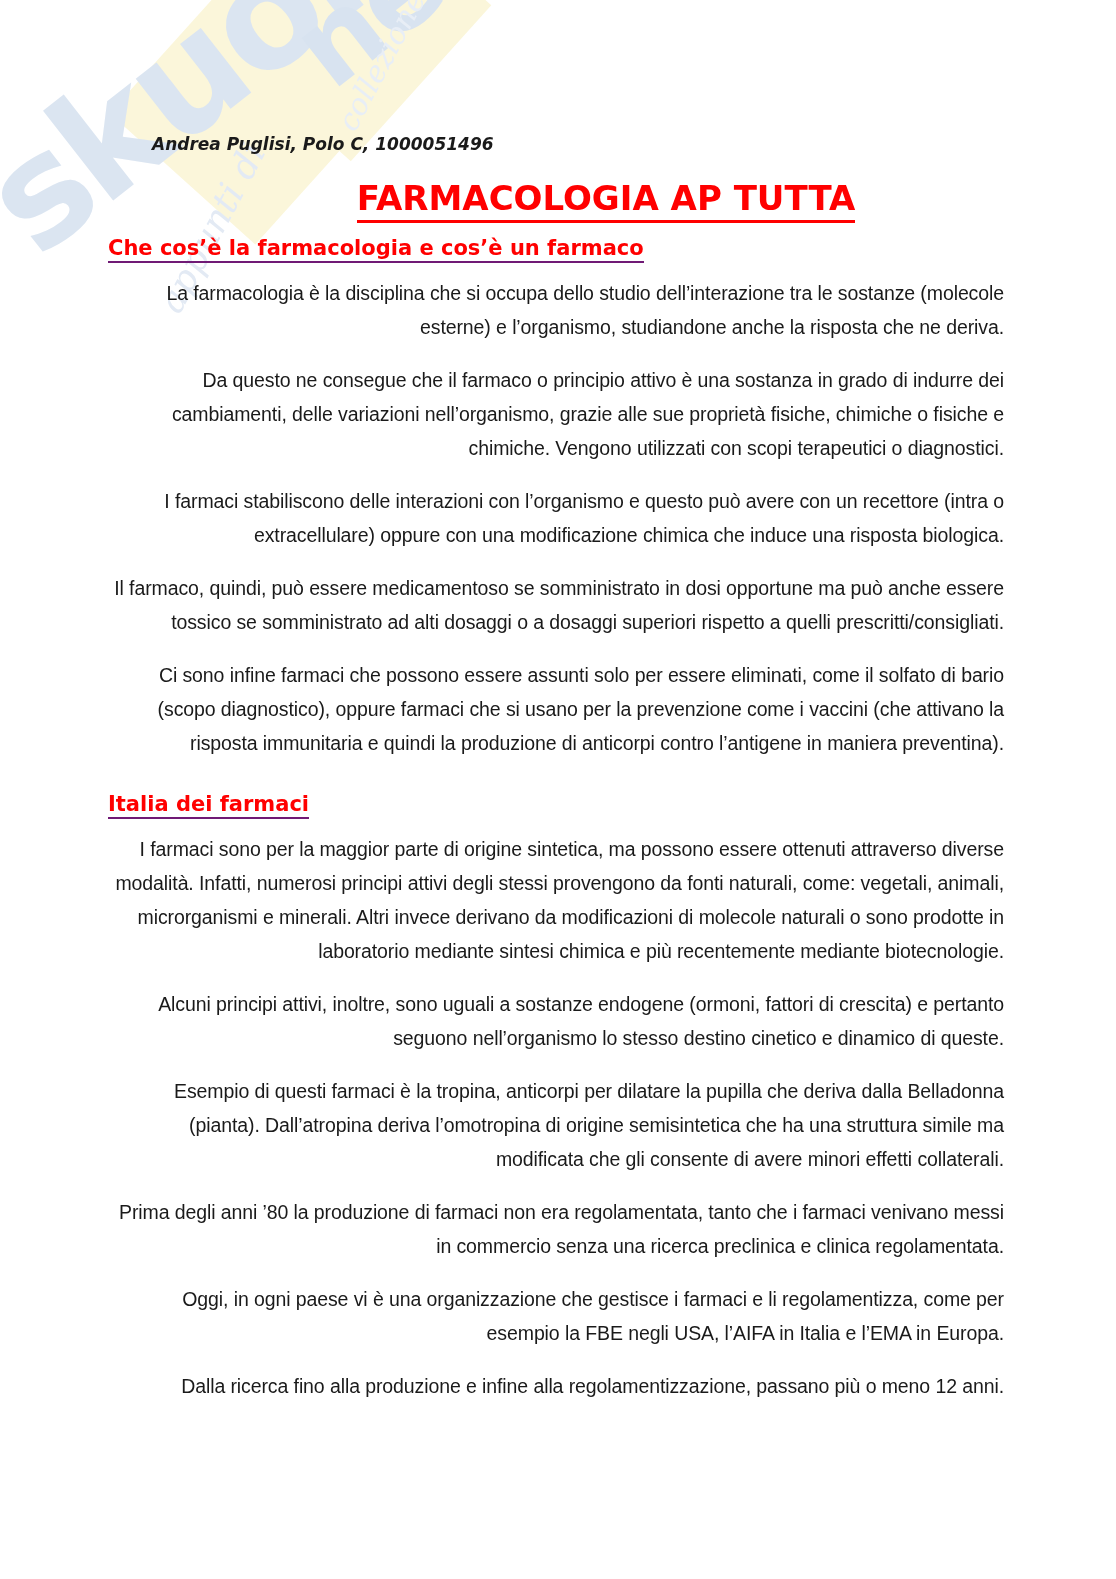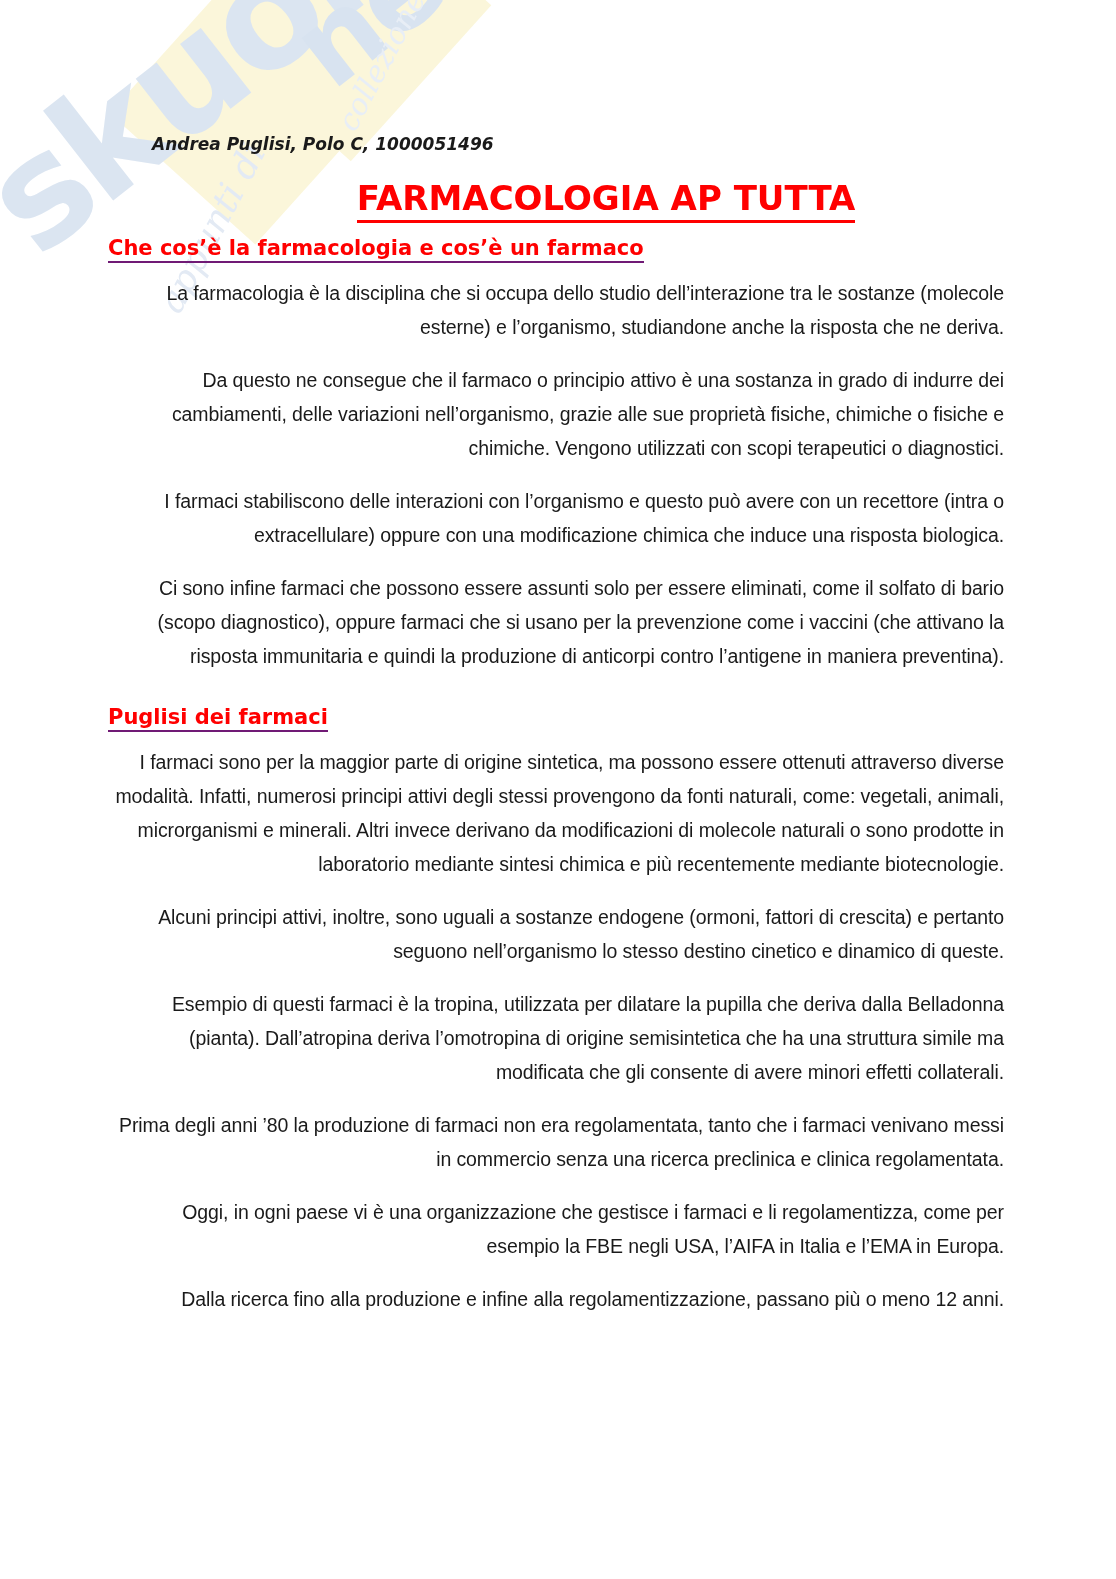--- a/index.html
+++ b/index.html
@@ -187,26 +187,27 @@
 
     <div class="doc-title"><span>FARMACOLOGIA AP TUTTA</span></div>
 
     <div class="body-block">
 
       <h2 class="section-heading"><span>Che cos’è la farmacologia e cos’è un farmaco</span></h2>
 
       <p class="para">La farmacologia è la disciplina che si occupa dello studio dell’interazione tra le sostanze (molecole esterne) e l’organismo, studiandone anche la risposta che ne deriva.</p>
       <p class="para">Da questo ne consegue che il farmaco o principio attivo è una sostanza in grado di indurre dei cambiamenti, delle variazioni nell’organismo, grazie alle sue proprietà fisiche, chimiche o fisiche e chimiche. Vengono utilizzati con scopi terapeutici o diagnostici.</p>
       <p class="para">I farmaci stabiliscono delle interazioni con l’organismo e questo può avere con un recettore (intra o extracellulare) oppure con una modificazione chimica che induce una risposta biologica.</p>
+      <p class="para">Il farmaco, quindi, può essere medicamentoso se somministrato in dosi opportune ma può anche essere tossico se somministrato ad alti dosaggi o a dosaggi superiori rispetto a quelli prescritti/consigliati.</p>
       <p class="para">Ci sono infine farmaci che possono essere assunti solo per essere eliminati, come il solfato di bario (scopo diagnostico), oppure farmaci che si usano per la prevenzione come i vaccini (che attivano la risposta immunitaria e quindi la produzione di anticorpi contro l’antigene in maniera preventina).</p>
 
-      <h2 class="section-heading spaced"><span>Puglisi dei farmaci</span></h2>
+      <h2 class="section-heading spaced"><span>Italia dei farmaci</span></h2>
 
       <p class="para">I farmaci sono per la maggior parte di origine sintetica, ma possono essere ottenuti attraverso diverse modalità. Infatti, numerosi principi attivi degli stessi provengono da fonti naturali, come: vegetali, animali, microrganismi e minerali. Altri invece derivano da modificazioni di molecole naturali o sono prodotte in laboratorio mediante sintesi chimica e più recentemente mediante biotecnologie.</p>
       <p class="para">Alcuni principi attivi, inoltre, sono uguali a sostanze endogene (ormoni, fattori di crescita) e pertanto seguono nell’organismo lo stesso destino cinetico e dinamico di queste.</p>
-      <p class="para">Esempio di questi farmaci è la tropina, utilizzata per dilatare la pupilla che deriva dalla Belladonna (pianta). Dall’atropina deriva l’omotropina di origine semisintetica che ha una struttura simile ma modificata che gli consente di avere minori effetti collaterali.</p>
+      <p class="para">Esempio di questi farmaci è la tropina, anticorpi per dilatare la pupilla che deriva dalla Belladonna (pianta). Dall’atropina deriva l’omotropina di origine semisintetica che ha una struttura simile ma modificata che gli consente di avere minori effetti collaterali.</p>
       <p class="para">Prima degli anni ’80 la produzione di farmaci non era regolamentata, tanto che i farmaci venivano messi in commercio senza una ricerca preclinica e clinica regolamentata.</p>
       <p class="para">Oggi, in ogni paese vi è una organizzazione che gestisce i farmaci e li regolamentizza, come per esempio la FBE negli USA, l’AIFA in Italia e l’EMA in Europa.</p>
       <p class="para">Dalla ricerca fino alla produzione e infine alla regolamentizzazione, passano più o meno 12 anni.</p>
 
     </div>
   </div>
 </div>
 
 </body></html>

